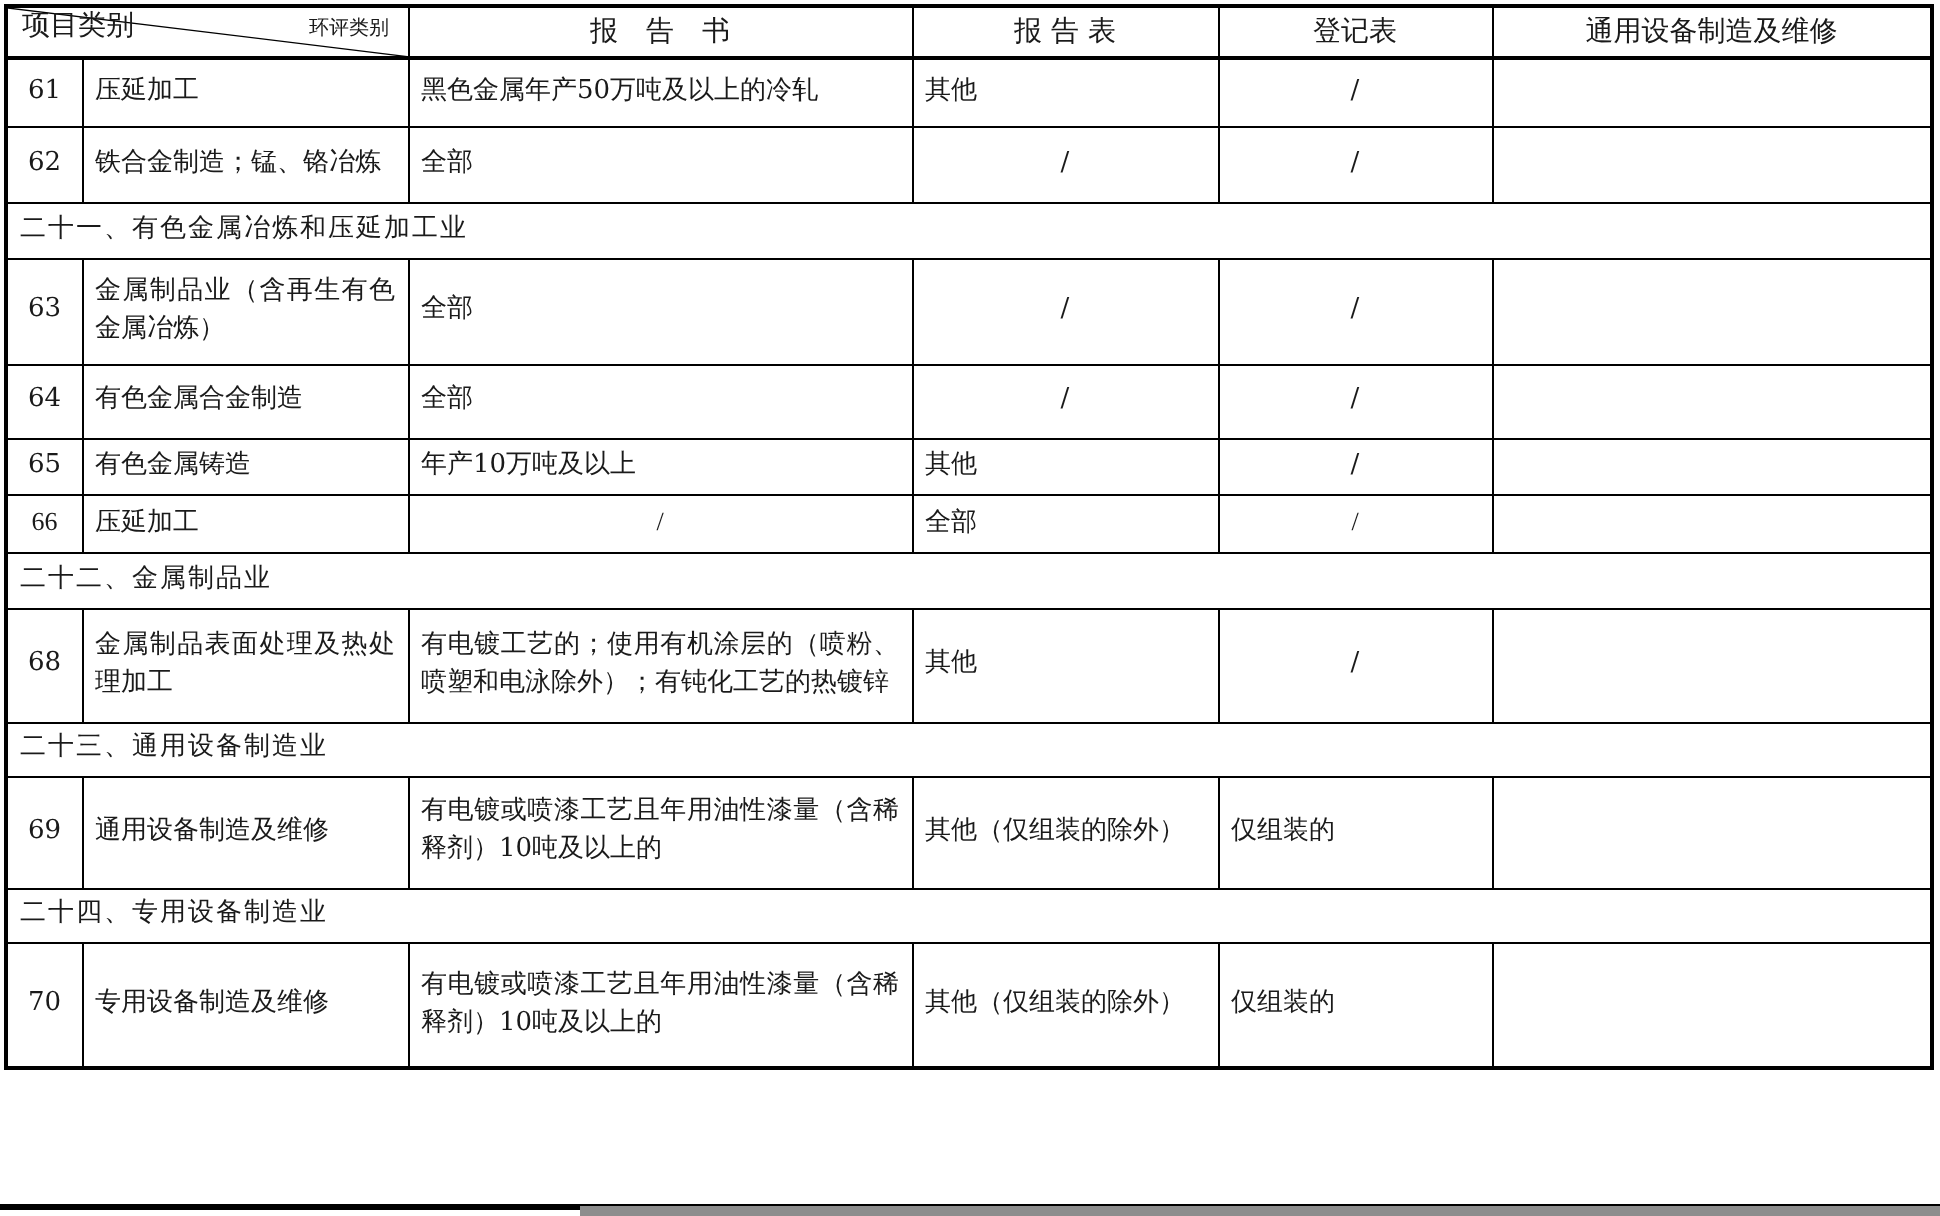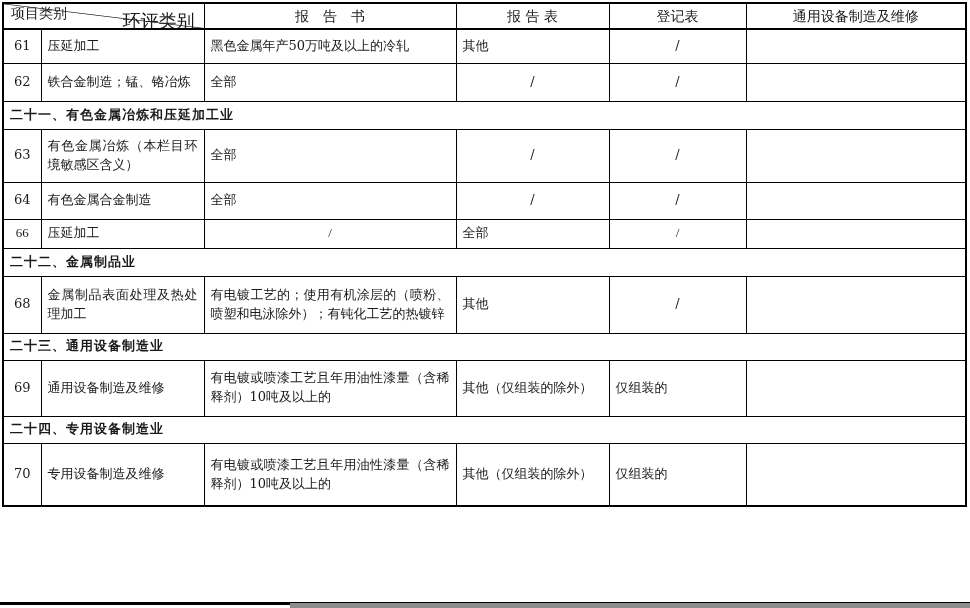--- a/index.html
+++ b/index.html
@@ -52,32 +52,32 @@
   }
   th.diag-cell svg {
     position: absolute;
     top: 0; left: 0;
     width: 100%; height: 100%;
     display: block;
   }
   .diag-top {
     position: absolute;
     top: 4px; right: 9px;
-    font-size: 18px;
+    font-size: 10px;
   }
   .diag-bottom {
     position: absolute;
     bottom: 5px; left: 7px;
     font-size: 14px;
   }
   td.num { text-align: center; }
   td.txt { text-align: justify; }
   td.slash { text-align: center; word-break: normal; }
   td.section-cell {
-    font-weight: bold;
+    font-weight: normal;
     font-size: 14px;
     font-family: "DejaVu Sans", "Liberation Sans", sans-serif;
     padding: 2px 6px;
     border-top: 2px solid #000000;
     border-bottom: 2px solid #000000;
     letter-spacing: 1px;
   }
   .bottom-shadow {
     position: absolute;
     left: 290px;
@@ -138,31 +138,39 @@
           <td class="txt">全部</td>
           <td class="slash">/</td>
           <td class="slash">/</td>
           <td class="txt"></td>
         </tr>
         <tr style="height: 28px;">
           <td colspan="6" class="section-cell">二十一、有色金属冶炼和压延加工业</td>
         </tr>
         <tr style="height: 53px;">
           <td class="num">63</td>
-          <td class="txt">有色金属冶炼（本栏目环境敏感区含义）</td>
+          <td class="txt">金属制品业（含再生有色金属冶炼）</td>
           <td class="txt">全部</td>
           <td class="slash">/</td>
           <td class="slash">/</td>
           <td class="txt"></td>
         </tr>
         <tr style="height: 37px;">
           <td class="num">64</td>
           <td class="txt">有色金属合金制造</td>
           <td class="txt">全部</td>
           <td class="slash">/</td>
+          <td class="slash">/</td>
+          <td class="txt"></td>
+        </tr>
+        <tr style="height: 28px;">
+          <td class="num">65</td>
+          <td class="txt">有色金属铸造</td>
+          <td class="txt">年产10万吨及以上</td>
+          <td class="txt">其他</td>
           <td class="slash">/</td>
           <td class="txt"></td>
         </tr>
         <tr style="height: 29px; font-family: Liberation Serif, serif;">
           <td class="num">66</td>
           <td class="txt">压延加工</td>
           <td class="slash">/</td>
           <td class="txt">全部</td>
           <td class="slash">/</td>
           <td class="txt"></td>

